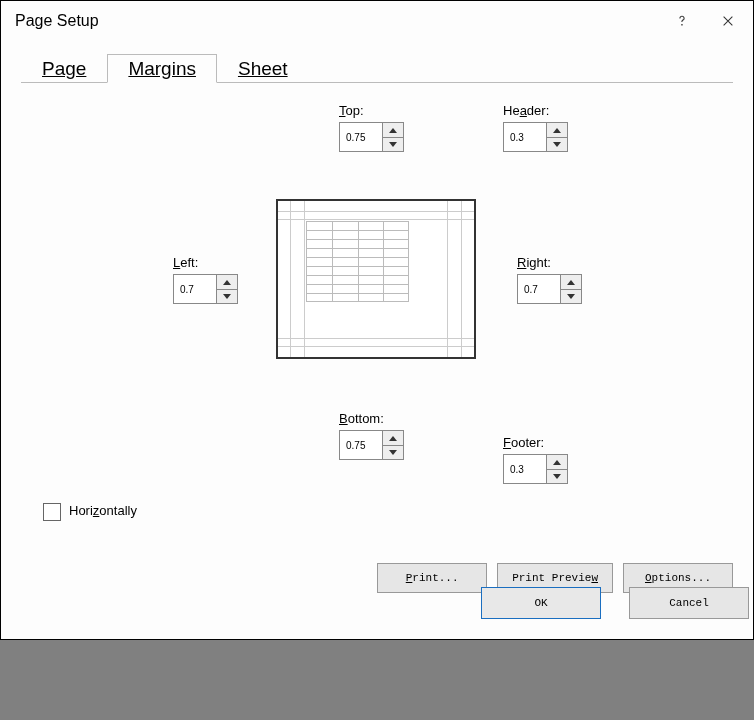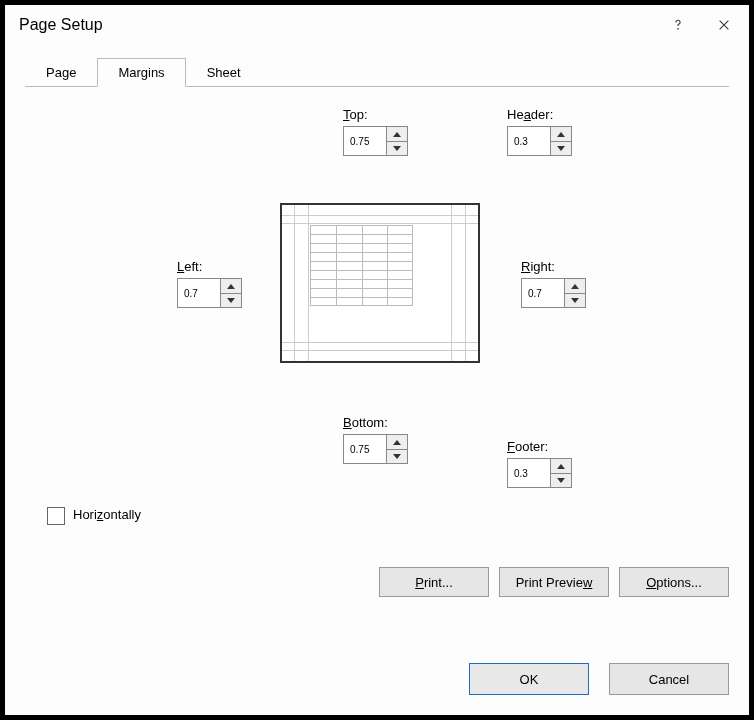--- a/index.html
+++ b/index.html
@@ -4,23 +4,23 @@
 <style>
 * { box-sizing: border-box; margin: 0; padding: 0; }
 body {
   font-family: "Segoe UI", Tahoma, sans-serif;
   font-size: 13px;
   background: #808080;
   color: #000;
 }
 .dialog {
   width: 754px;
-  height: 720px;
+  height: 640px;
   background: #fdfdfd;
-  border: 5px solid #000000;
+  border: 1px solid #000000;
   position: relative;
 }
 .titlebar {
   height: 40px;
   display: flex;
   align-items: center;
   padding: 0 2px 0 14px;
 }
 .titlebar-title { font-size: 16px; flex: 1; }
 .titlebar-btn {
@@ -41,21 +41,22 @@
   margin-top: 12px;
 }
 .tab {
   padding: 0 20px;
   height: 29px;
   display: flex;
   align-items: center;
   position: relative;
   top: 1px;
   border: 1px solid transparent;
-  font-size: 13px;
+  font-size: 19px;
+  text-decoration: underline;
 }
 .tab.active {
   border: 1px solid #bbb;
   border-bottom: 1px solid #fdfdfd;
   background: #fdfdfd;
 }
 
 .margin-area {
   position: relative;
   height: 390px;
@@ -124,30 +125,30 @@
   display: flex;
   justify-content: flex-end;
   gap: 10px;
   margin-top: 42px;
 }
 .btn {
   min-width: 110px;
   height: 30px;
   background: #e6e6e6;
   border: 1px solid #999;
-  font-family: Liberation Sans, sans-serif;
-  font-size: 13px;
+  font-family: Liberation Mono, monospace;
+  font-size: 11px;
   padding: 1px 14px;
 }
 .btn .u { text-decoration: underline; }
 
 .footer-row {
   position: absolute;
-  bottom: 20px; right: 20px;
-  display: flex; gap: 20px; margin-left: 20px;
+  bottom: 20px; right: 4px;
+  display: flex; gap: 28px; margin-left: 20px;
 }
 .btn.primary { border: 1px solid #1a6ec0; background: #e8e8e8; min-width: 120px; }
 .footer-row .btn { min-width: 120px; height: 32px; }
 </style>
 </head>
 <body>
 
 <div class="dialog">
   <div class="titlebar">
     <div class="titlebar-title">Page Setup</div>

